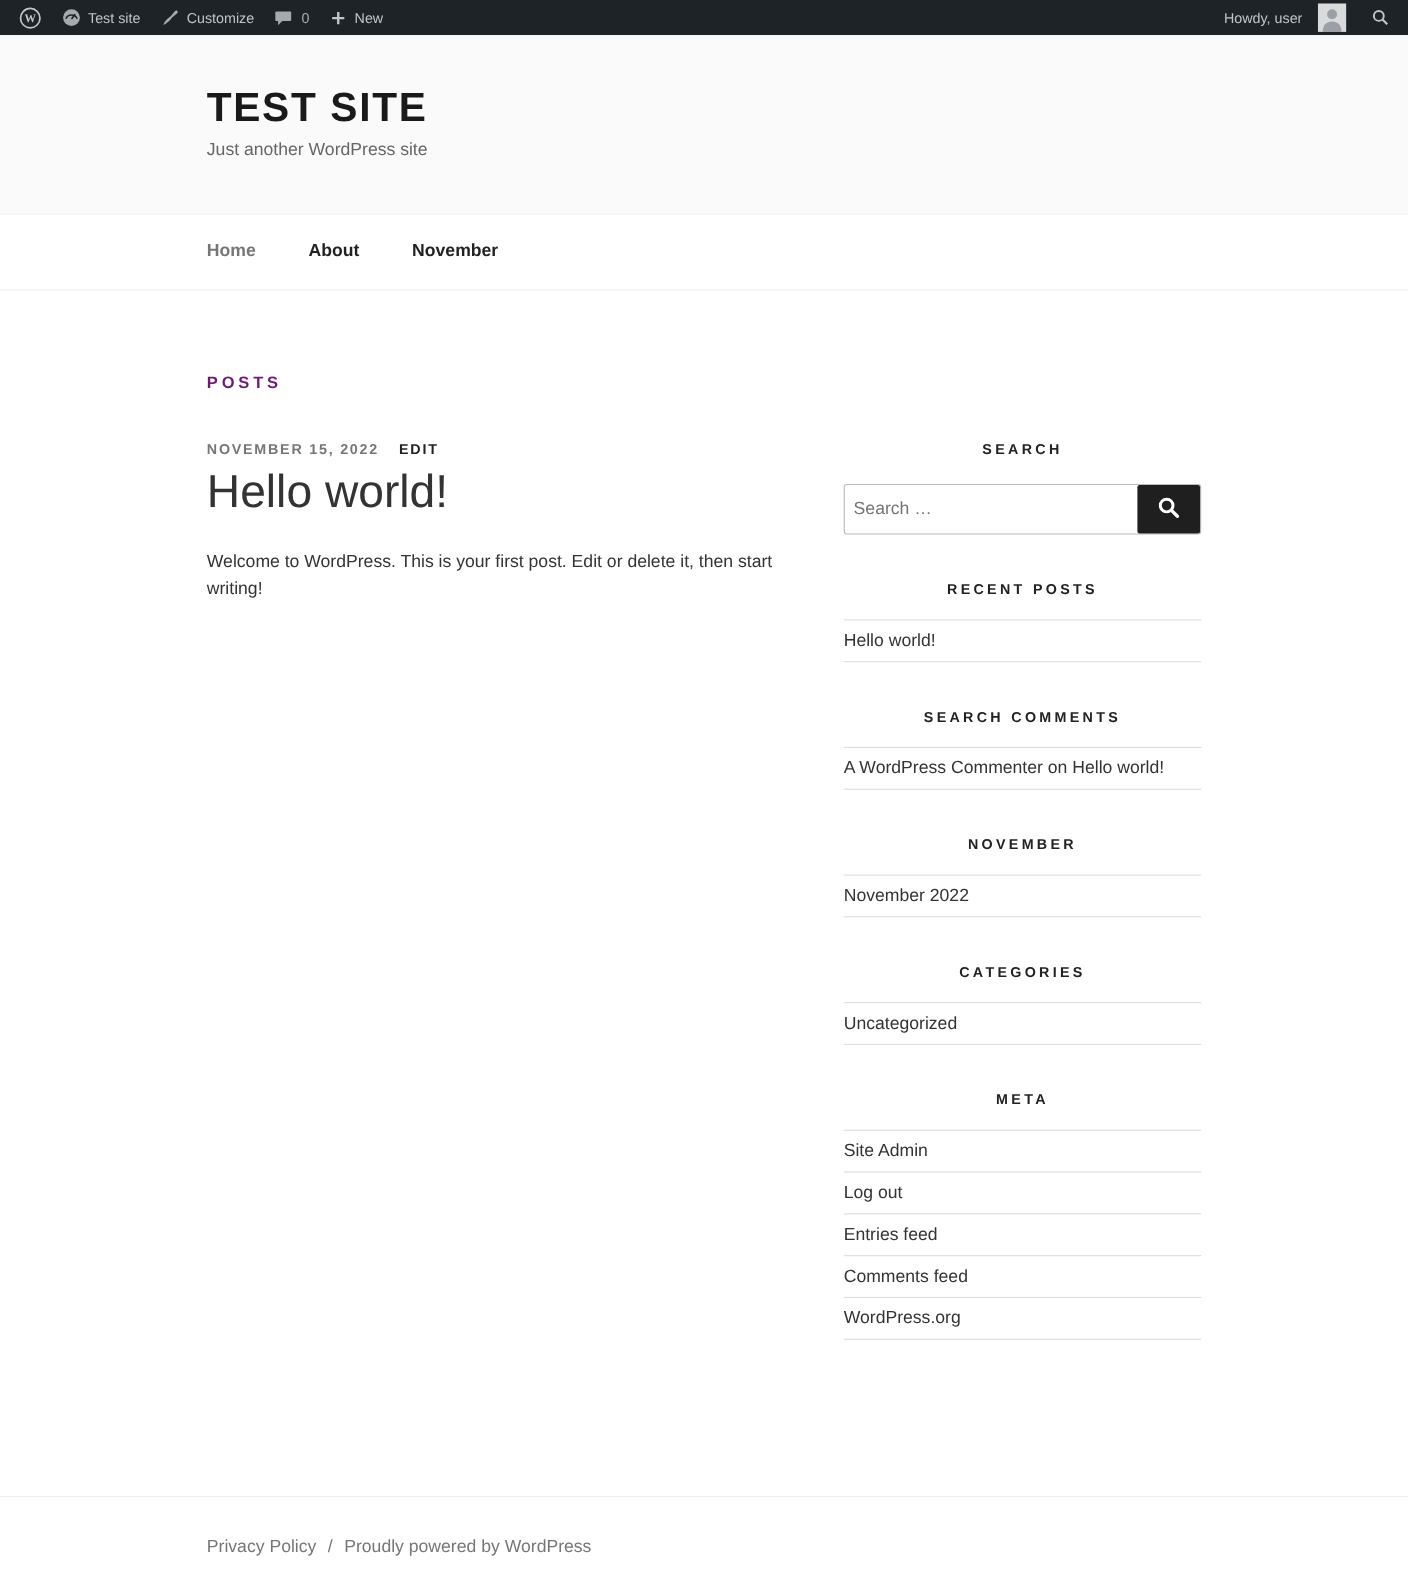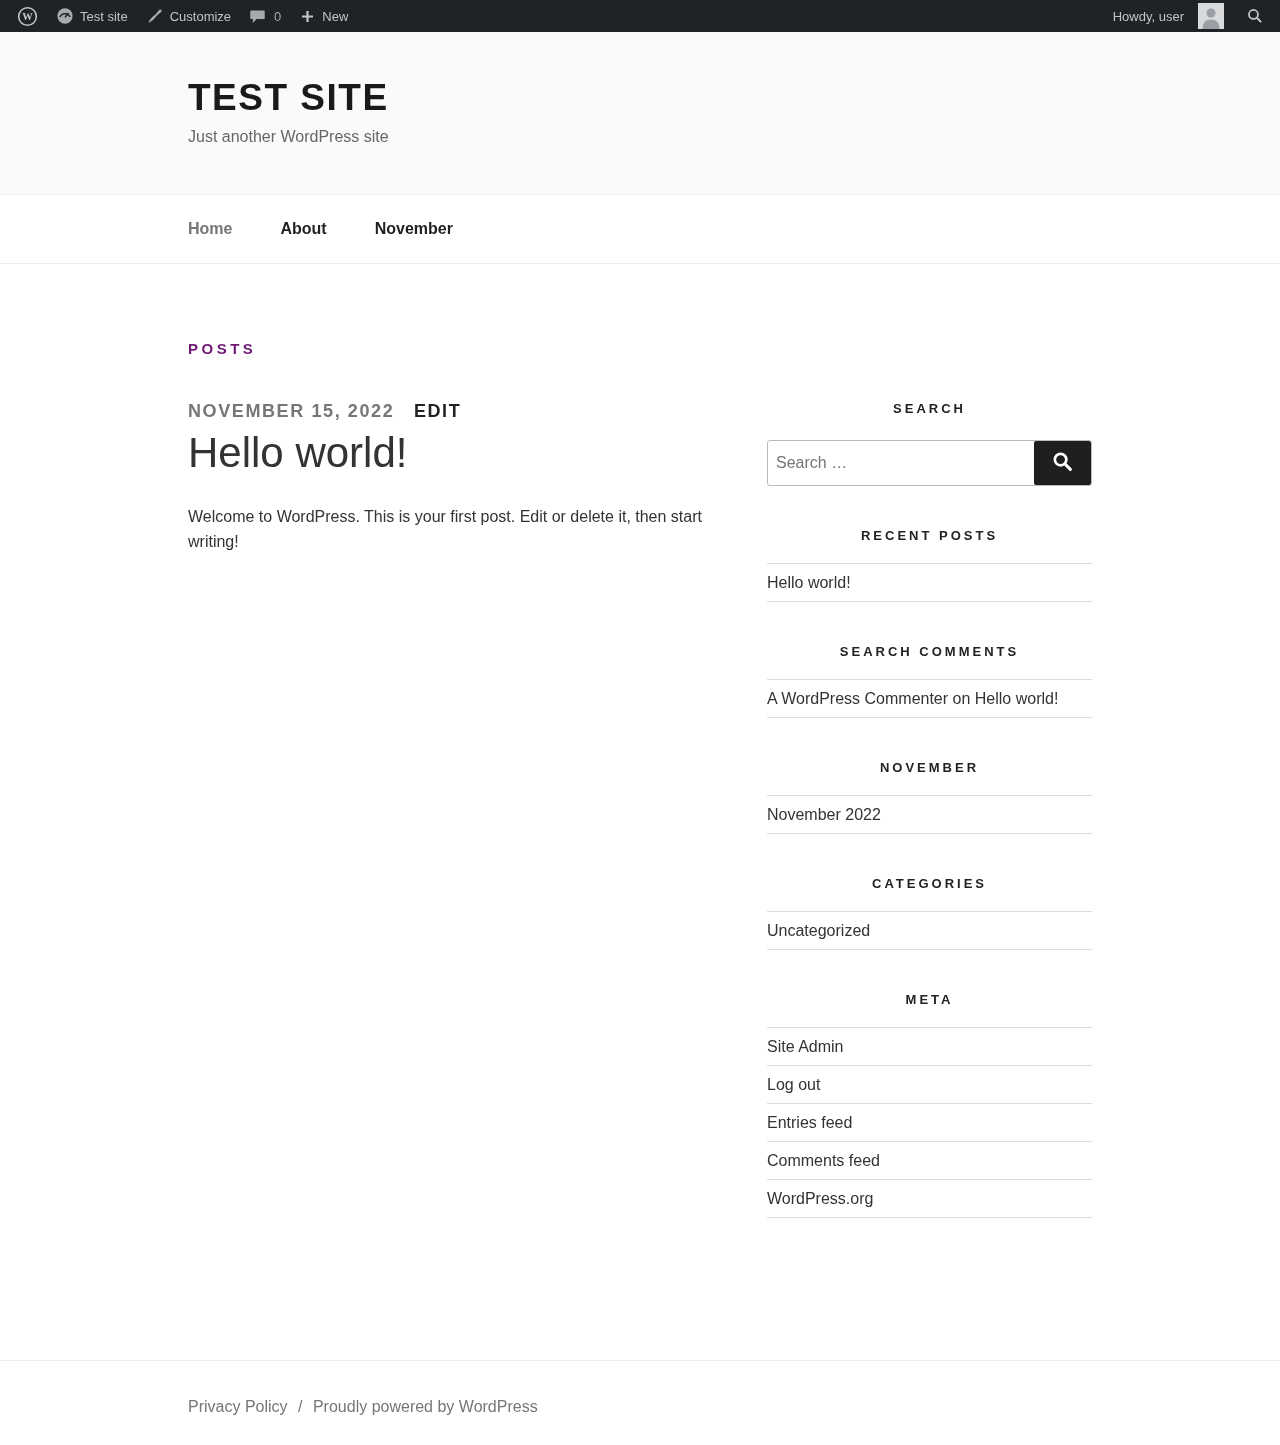--- a/index.html
+++ b/index.html
@@ -81,21 +81,21 @@
   }
   .content-row {
     display: flex;
     justify-content: space-between;
     margin-top: 44px;
   }
   .primary-col { width: 525px; }
   .sidebar-col { width: 325px; }
 
   .entry-meta {
-    font-size: 18px;
+    font-size: 13px;
     font-weight: bold;
     letter-spacing: 1.6px;
     color: #767676;
   }
   .entry-meta .edit-link { color: #222; margin-left: 13px; cursor: pointer; }
   .posted-date { cursor: pointer; }
   .entry-title {
     margin: 7px 0 28px;
     font-size: 42px;
     font-weight: 300;

